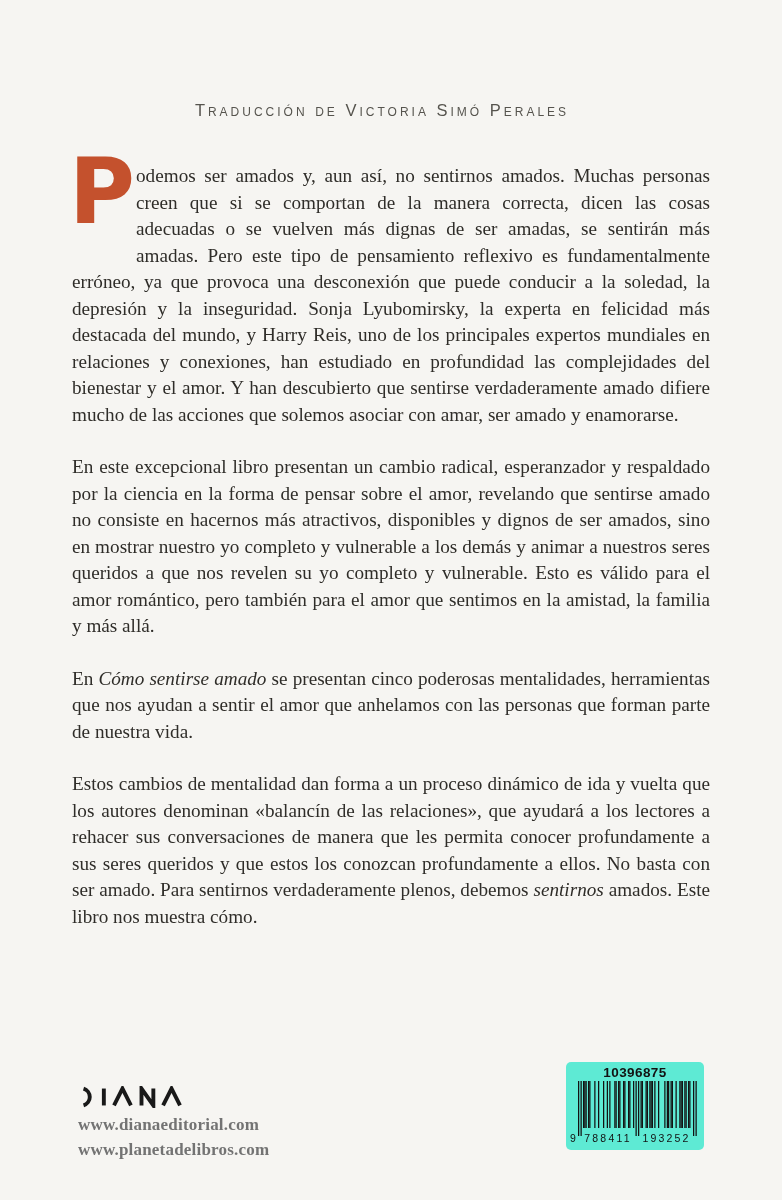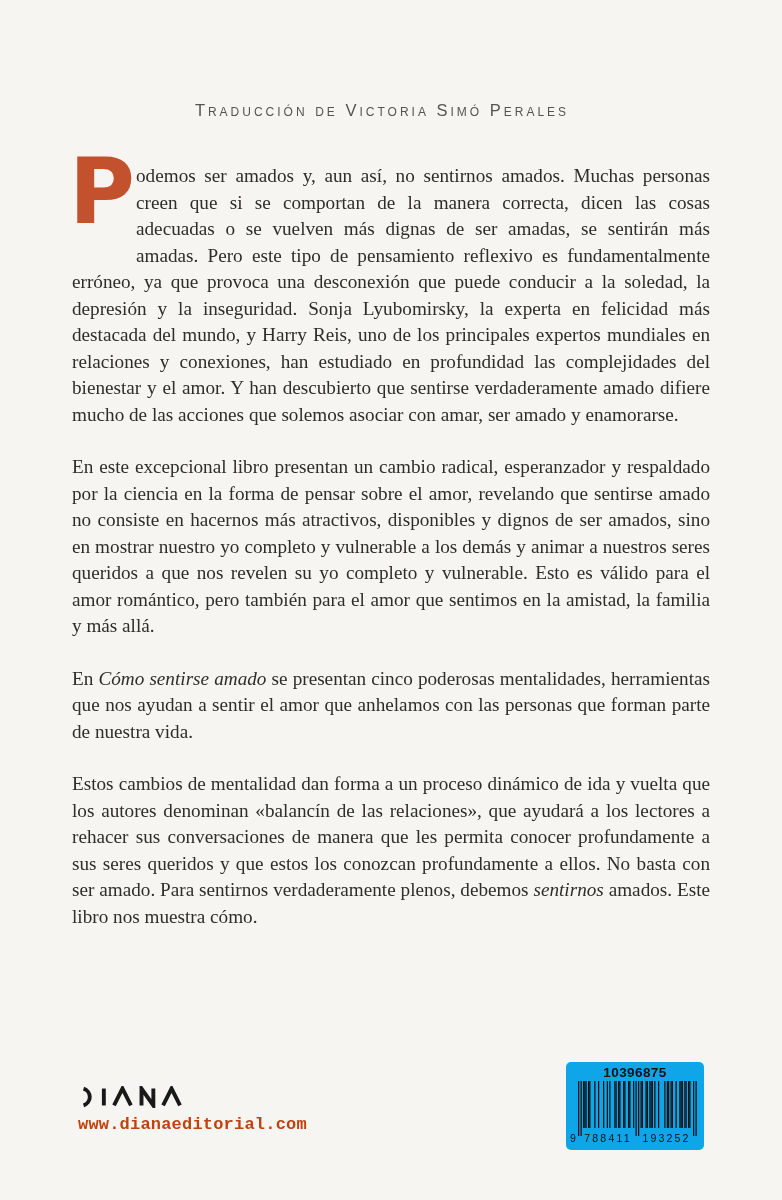--- a/index.html
+++ b/index.html
@@ -19,34 +19,34 @@
   .copy p{margin:0 0 26px 0;}
   .it{font-style:italic;}
   .dropcap{float:left;width:54px;height:77px;position:relative;margin:3px 10px 0 0;}
   .dropcap span{position:absolute;top:-19px;left:-3px;
         font-family:"DejaVu Sans",sans-serif;font-weight:700;font-size:90px;
         line-height:1;color:#c4512d;}
 
   
   .diana{position:absolute;left:78px;top:1086px;}
   .urls{position:absolute;left:78px;top:1113px;
-        font-family:Liberation Mono, monospace;font-weight:700;
-        font-size:17px;line-height:24.5px;letter-spacing:0.2px;color:#c2410c;}
+        font-family:Liberation Serif, serif;font-weight:700;
+        font-size:17px;line-height:24.5px;letter-spacing:0.2px;color:#737373;}
 
   .pefc{position:absolute;left:468px;top:1062px;width:74px;height:88px;
         box-sizing:border-box;border:2.5px solid #161616;border-radius:13px;
         text-align:center;background:#f8f7f5;}
   .pefc-mark{margin-top:5px;width:38px;height:37px;}
   .pefc-label{font-family:"Liberation Sans",sans-serif;font-weight:700;
         font-size:14px;letter-spacing:1.5px;color:#111;line-height:14px;}
   .pefc-code{font-family:"Liberation Sans",sans-serif;font-size:6.5px;
         color:#222;margin-top:2px;line-height:7px;}
 
   .barcode{position:absolute;left:566px;top:1062px;width:138px;height:88px;
-        background:#0ea5e9;border-radius:5px;text-align:center;}
+        background:#5eead4;border-radius:5px;text-align:center;}
   .bc-top{font-family:"Liberation Sans",sans-serif;font-weight:700;
         font-size:13.5px;letter-spacing:0.4px;color:#121212;padding-top:3px;}
   .bc-svg{display:block;margin:1px auto 0 auto;}
 </style>
 </head>
 <body>
 
 <div class="page">
 
   <div class="masthead">Traducción de Victoria Simó Perales</div>
@@ -69,20 +69,21 @@
         <path d="M27 3 L27 23"></path>
         <path d="M39 23 L49 3 L59 23"></path>
         <path d="M71.5 23 L71.5 3 L85.5 23 L85.5 3"></path>
         <path d="M97 23 L107 3 L117 23"></path>
       </g>
     </svg>
   </div>
 
   <div class="urls">
     <div>www.dianaeditorial.com</div>
+    <div>www.planetadelibros.com</div>
   </div>
 
 
   <div class="barcode">
     <div class="bc-top">10396875</div>
     <svg id="bc-svg" class="bc-svg" width="130" height="62" viewBox="0 0 130 62">
         <rect x="8.00" y="0" width="1.25" height="55" fill="#121212"></rect>
         <rect x="10.50" y="0" width="1.25" height="55" fill="#121212"></rect>
         <rect x="13.00" y="0" width="1.25" height="47" fill="#121212"></rect>
         <rect x="14.25" y="0" width="1.25" height="47" fill="#121212"></rect>

